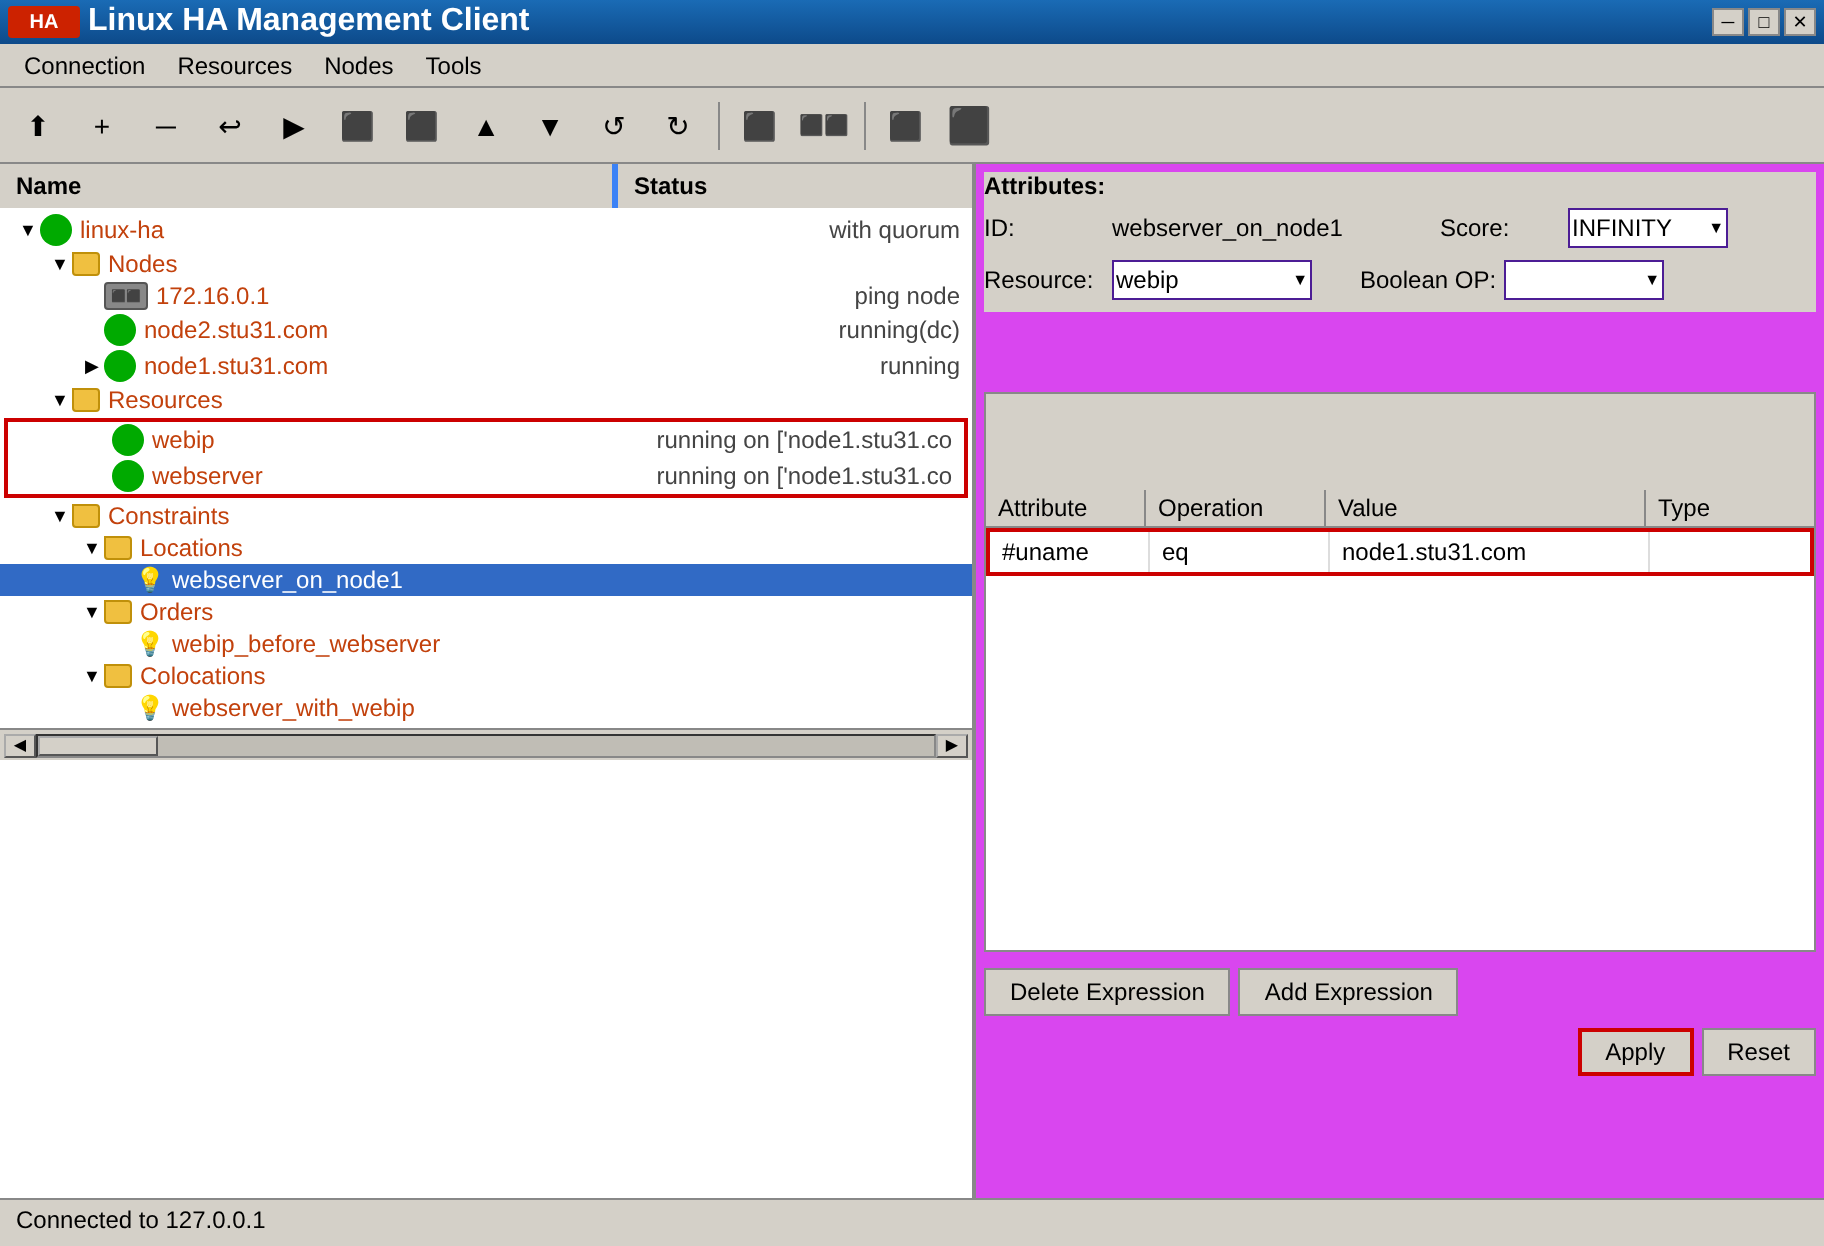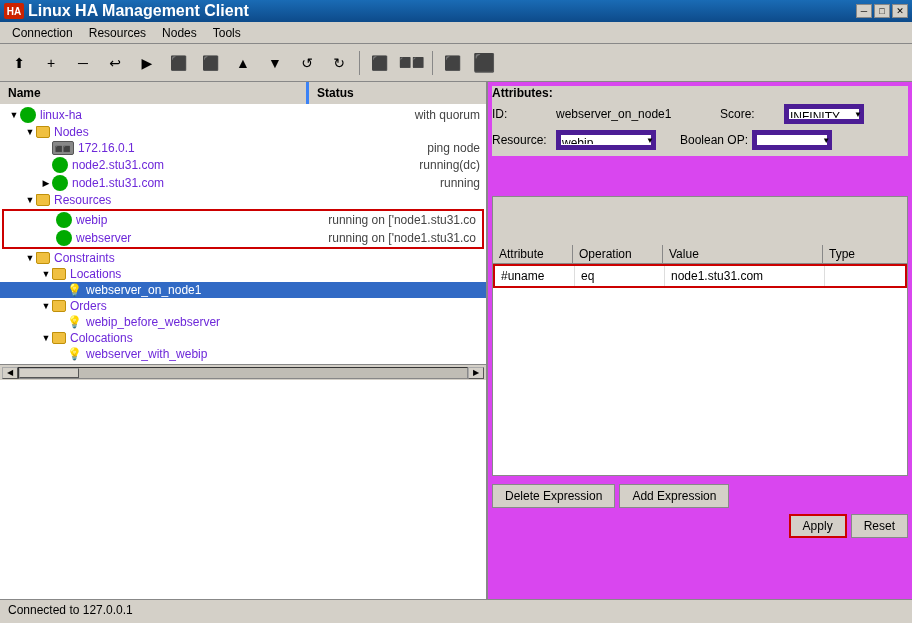--- a/index.html
+++ b/index.html
@@ -22,21 +22,21 @@
       justify-content: space-between;
       padding: 0 4px;
       user-select: none;
     }
     .title-bar-left {
       display: flex;
       align-items: center;
       gap: 4px;
     }
     .title-bar-icon {
-      width: 20px;
+      width: 36px;
       height: 16px;
       background: #cc2200;
       border-radius: 2px;
       display: flex;
       align-items: center;
       justify-content: center;
       color: white;
       font-size: 10px;
       font-weight: bold;
     }
@@ -200,21 +200,21 @@
       width: 14px;
       height: 12px;
       background: #f0c040;
       border: 1px solid #c0900a;
       border-radius: 0 2px 2px 2px;
       margin-right: 4px;
       flex-shrink: 0;
     }
     .item-label {
       font-size: 12px;
-      color: #6d28d9;
+      color: #c2410c;
     }
     .status-text {
       margin-left: auto;
       padding-right: 4px;
       font-size: 12px;
       color: #444;
     }
 
     
     .right-panel {
@@ -242,21 +242,21 @@
     .attr-label {
       font-size: 12px;
       min-width: 60px;
     }
     .attr-value {
       font-size: 12px;
       min-width: 80px;
     }
     .attr-select {
       background: white;
-      border: 5px solid #4c1d95;
+      border: 1px solid #4c1d95;
       padding: 1px;
       font-size: 12px;
       height: 20px;
       min-width: 80px;
       -webkit-appearance: none;
       appearance: none;
       padding-right: 16px;
       position: relative;
     }
     .select-wrapper {

